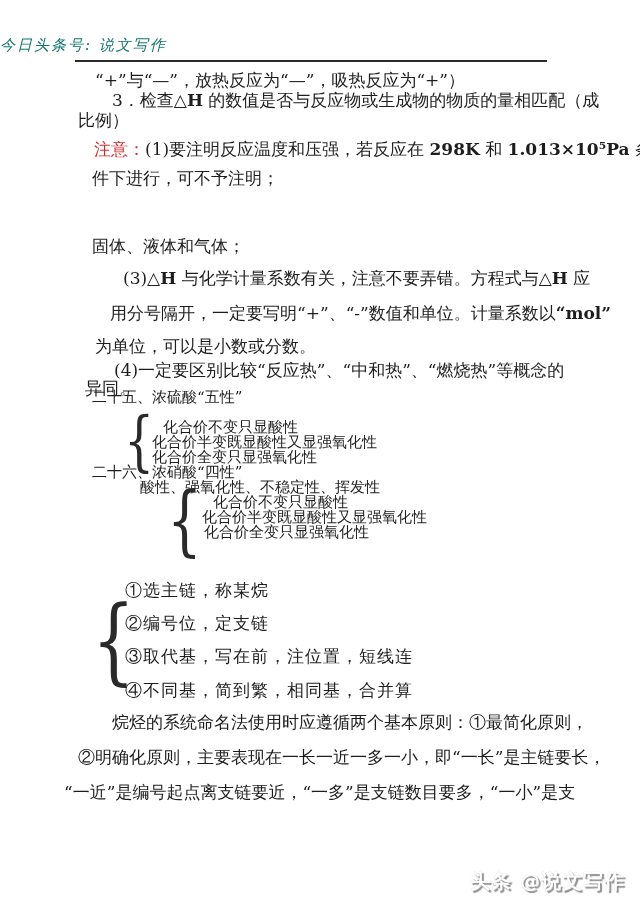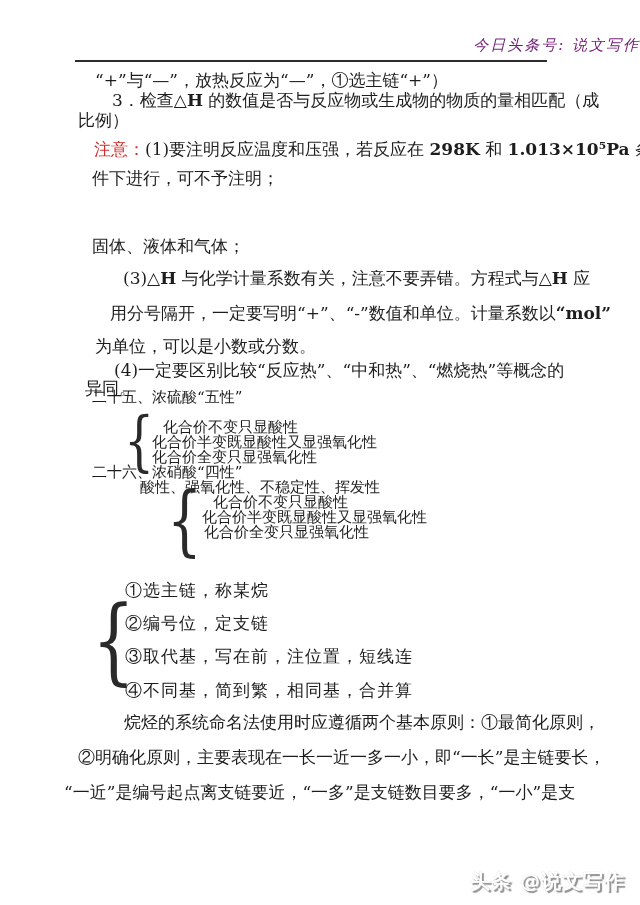--- a/index.html
+++ b/index.html
@@ -4,22 +4,22 @@
 <style>
   html,body { margin:0; padding:0; background:#e9e9e9; }
   .page {
     position:relative; width:640px; height:905px; margin:0 auto;
     background:#ffffff; overflow:hidden;
     font-family:"DejaVu Serif","Liberation Serif",serif;
     color:#1d1d1d;
   }
   .abs { position:absolute; white-space:pre; }
   .masthead {
-    position:absolute; top:36px; left:0; width:640px; text-align:right;
-    font-style:italic; font-size:15px; letter-spacing:2px; color:#701a75;
+    position:absolute; top:36px; left:0; width:640px; text-align:left;
+    font-style:italic; font-size:15px; letter-spacing:2px; color:#0f766e;
   }
   .rule { position:absolute; top:60px; left:75px; width:472px; height:2px; background:#2b2b2b; }
   .body-line { font-size:17px; line-height:20px; }
   .chem-line { font-size:15px; line-height:16px; }
   .b { font-weight:bold; font-family:"DejaVu Serif","Liberation Serif",serif; }
   .red { color:#cf2b2b; }
   .sec-head { font-size:17px; line-height:20px; letter-spacing:1px; }
   .sec-head .red { font-weight:bold; }
   .brace {
     position:absolute; font-family:"DejaVu Serif","Liberation Serif",serif;
@@ -39,21 +39,21 @@
   }
 </style>
 </head>
 <body>
 
 <div class="page">
 
   <div class="masthead">今日头条号: 说文写作</div>
   <div class="rule"></div>
 
-  <div class="abs body-line" style="top:70px;left:95px">“+”与“—”，放热反应为“—”，①选主链“+”）</div>
+  <div class="abs body-line" style="top:70px;left:95px">“+”与“—”，放热反应为“—”，吸热反应为“+”）</div>
   <div class="abs body-line" style="top:90px;left:112px"><span>3．检查</span><span class="b">△H</span><span> 的数值是否与反应物或生成物的物质的量相匹配（成</span></div>
   <div class="abs body-line" style="top:110px;left:78px">比例）</div>
 
   <div class="abs body-line" style="top:139px;left:94px"><span class="red">注意：</span><span>(1)要注明反应温度和压强，若反应在 </span><span class="b">298K</span><span> 和 </span><span class="b">1.013×10⁵Pa</span><span> 条</span></div>
   <div class="abs body-line" style="top:168px;left:92px">件下进行，可不予注明；</div>
 
   <div class="abs body-line" style="top:236px;left:92px">固体、液体和气体；</div>
 
   <div class="abs body-line" style="top:268px;left:123px"><span>(3)</span><span class="b">△H</span><span> 与化学计量系数有关，注意不要弄错。方程式与</span><span class="b">△H</span><span> 应</span></div>
   <div class="abs body-line" style="top:303px;left:110px"><span>用分号隔开，一定要写明“+”、“-”数值和单位。计量系数以</span><span class="b">“mol”</span></div>
@@ -77,19 +77,19 @@
 
 
   <div class="steps">
     <div class="brace brace27">{</div>
     <div class="abs body-line" style="top:580px;left:125px">①选主链，称某烷</div>
     <div class="abs body-line" style="top:613px;left:125px">②编号位，定支链</div>
     <div class="abs body-line" style="top:646px;left:125px">③取代基，写在前，注位置，短线连</div>
     <div class="abs body-line" style="top:680px;left:125px">④不同基，简到繁，相同基，合并算</div>
   </div>
 
-  <div class="abs body-line" style="top:712px;left:124px">烷烃的系统命名法使用时应遵循两个基本原则：①最简化原则，</div>
+  <div class="abs body-line" style="top:712px;left:112px">烷烃的系统命名法使用时应遵循两个基本原则：①最简化原则，</div>
   <div class="abs body-line" style="top:747px;left:78px">②明确化原则，主要表现在一长一近一多一小，即“一长”是主链要长，</div>
   <div class="abs body-line" style="top:782px;left:64px">“一近”是编号起点离支链要近，“一多”是支链数目要多，“一小”是支</div>
 
   <div class="watermark">头条 @说文写作</div>
 
 </div>
 
 </body></html>

